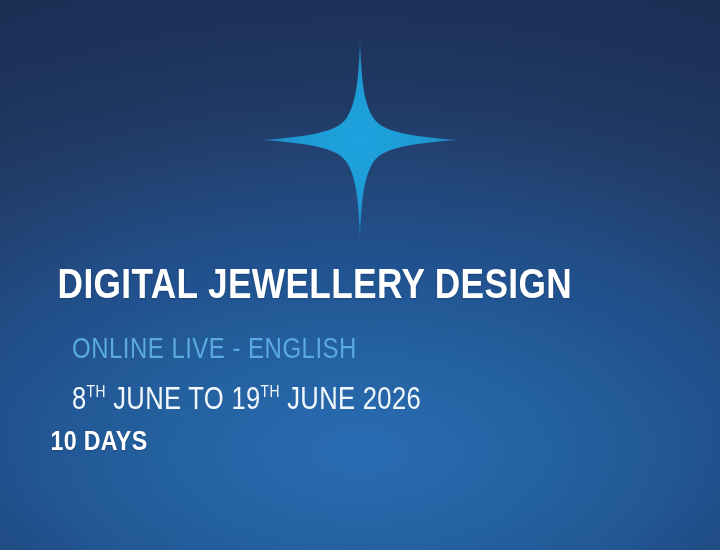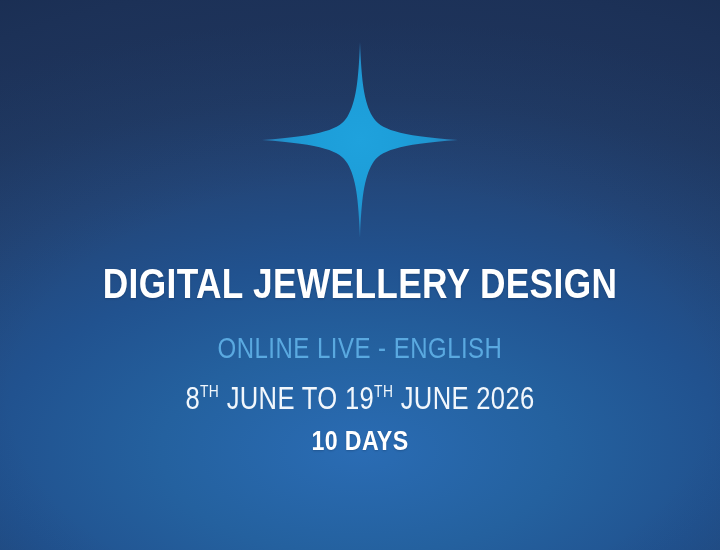--- a/index.html
+++ b/index.html
@@ -38,21 +38,21 @@
     margin-left: -100px;
   }
   .sparkle-wrap svg { display: block; width: 200px; height: 200px; }
 
   
   .text-block {
     position: absolute;
     left: 0;
     right: 0;
     top: 262px;
-    text-align: center;
+    text-align: left;
   }
   .title {
     color: #ffffff;
     font-size: 42px;
     line-height: 44px;
     font-weight: 700;
     letter-spacing: 0.4px;
     transform: scaleX(0.84);
     transform-origin: center;
     white-space: nowrap;

